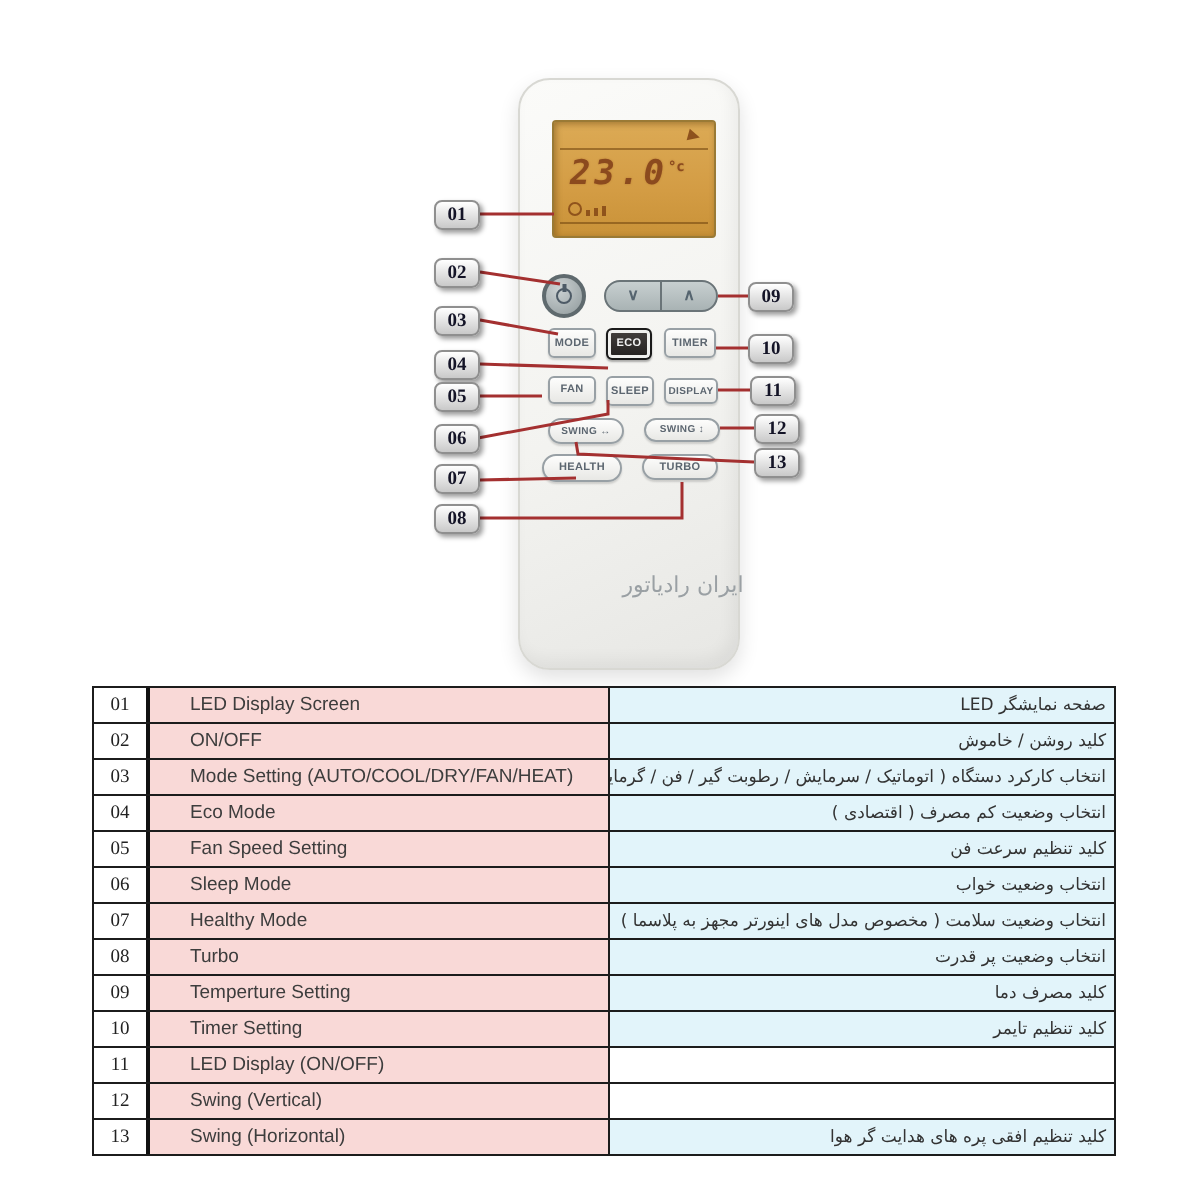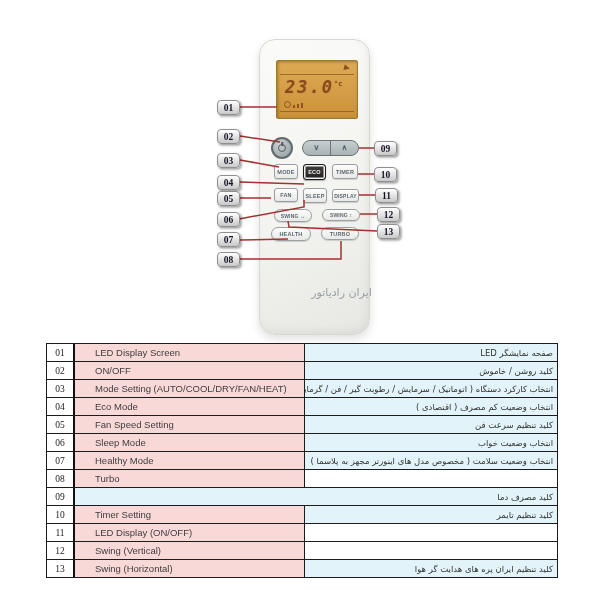--- a/index.html
+++ b/index.html
@@ -215,24 +215,26 @@
 
     <div class="trow">
       <div class="tc num">07</div>
       <div class="tc en">Healthy Mode</div>
       <div class="tc fa">انتخاب وضعیت سلامت ( مخصوص مدل های اینورتر مجهز به پلاسما )</div>
     </div>
 
     <div class="trow">
       <div class="tc num">08</div>
       <div class="tc en">Turbo</div>
+      <div class="tc fa">انتخاب وضعیت پر قدرت</div>
     </div>
 
     <div class="trow">
       <div class="tc num">09</div>
+      <div class="tc en">Temperture Setting</div>
       <div class="tc fa">کلید مصرف دما</div>
     </div>
 
     <div class="trow">
       <div class="tc num">10</div>
       <div class="tc en">Timer Setting</div>
       <div class="tc fa">کلید تنظیم تایمر</div>
     </div>
 
     <div class="trow">
@@ -241,17 +243,17 @@
     </div>
 
     <div class="trow">
       <div class="tc num">12</div>
       <div class="tc en">Swing (Vertical)</div>
     </div>
 
     <div class="trow">
       <div class="tc num">13</div>
       <div class="tc en">Swing (Horizontal)</div>
-      <div class="tc fa">کلید تنظیم ایران پره های هدایت گر هوا</div>
+      <div class="tc fa">کلید تنظیم افقی پره های هدایت گر هوا</div>
     </div>
   </div>
 
 </div>
 
 </body></html>

